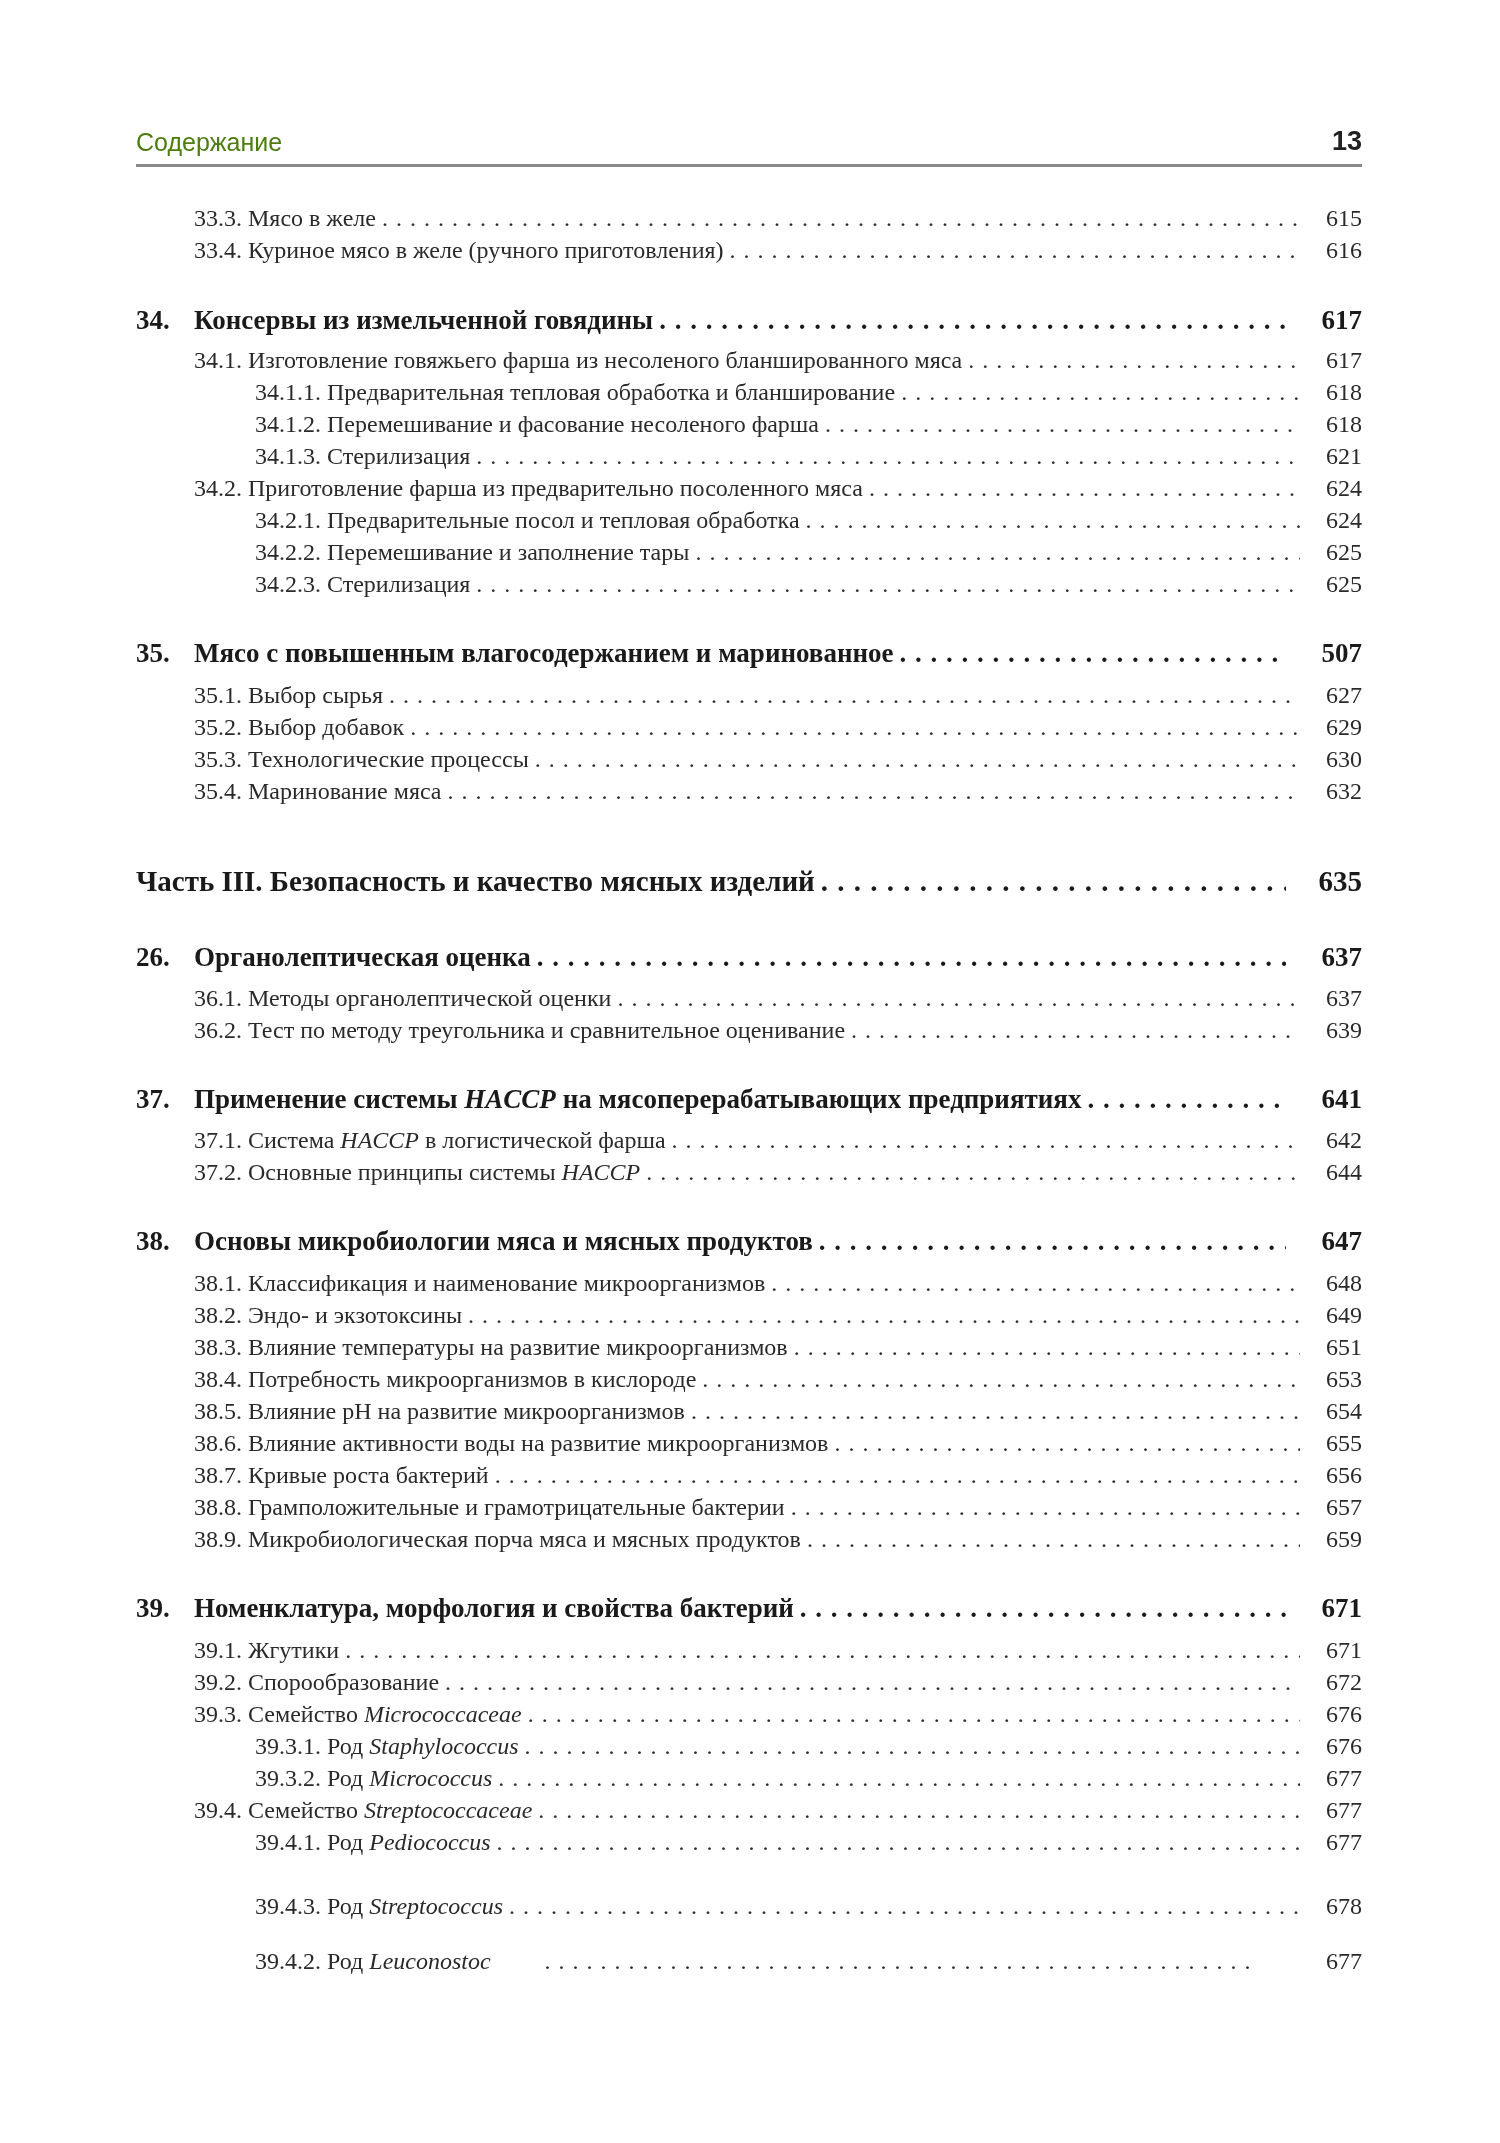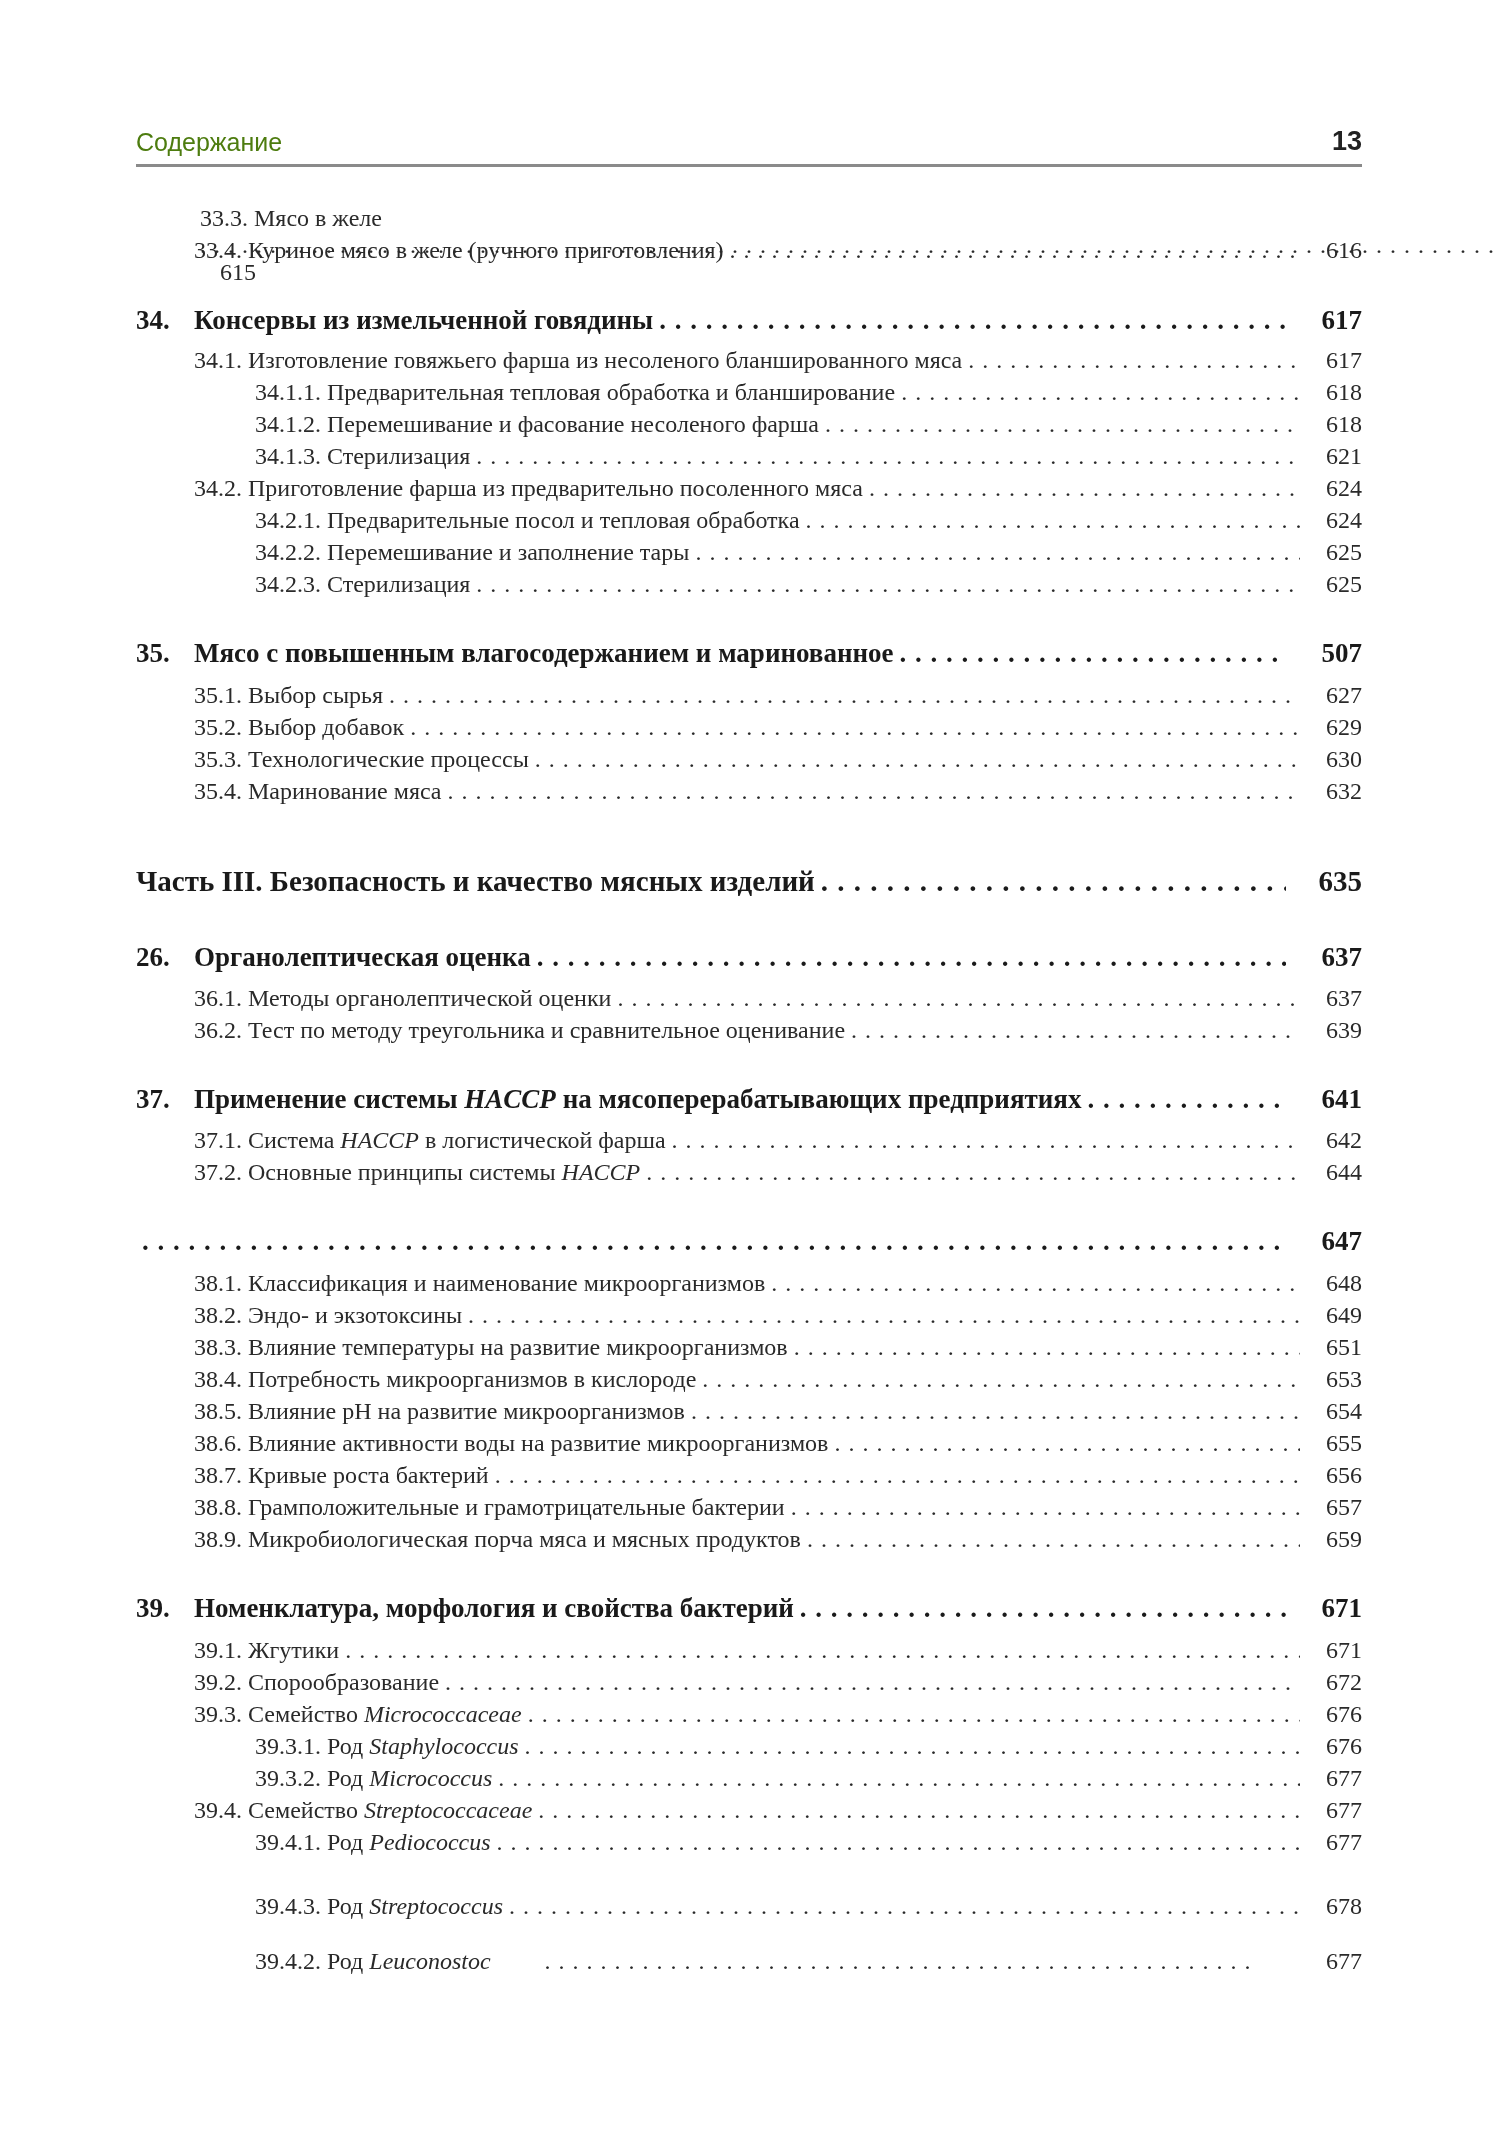--- a/index.html
+++ b/index.html
@@ -26,21 +26,21 @@
 </head>
 <body>
 
 <div class="page-header">
   <span class="header-title">Содержание</span>
   <span class="header-num">13</span>
 </div>
 <div class="header-rule"></div>
 
 <div class="toc" id="toc">
-    <div class="row lvl-sec" style="top: 205px; flex-direction: column;">
+    <div class="row lvl-sec" style="top: 205px;">
       <span class="lbl"><span>33.3.</span> <span>Мясо в желе</span></span>
       <span class="dots"></span>
       <span class="pg">615</span>
     </div>
     <div class="row lvl-sec" style="top: 237px;">
       <span class="lbl"><span>33.4.</span> <span>Куриное мясо в желе (ручного приготовления)</span></span>
       <span class="dots"></span>
       <span class="pg">616</span>
     </div>
     <div class="row lvl-ch" style="top: 305px;">
@@ -142,20 +142,21 @@
       <span class="lbl"><span>37.1.</span> <span>Система </span><i>HACCP</i><span> в логистической фарша</span></span>
       <span class="dots"></span>
       <span class="pg">642</span>
     </div>
     <div class="row lvl-sec" style="top: 1159px;">
       <span class="lbl"><span>37.2.</span> <span>Основные принципы системы </span><i>HACCP</i><span></span></span>
       <span class="dots"></span>
       <span class="pg">644</span>
     </div>
     <div class="row lvl-ch" style="top: 1226px;">
+      <span class="lbl"><span class="ch-num">38.</span><span>Основы микробиологии мяса и мясных продуктов</span></span>
       <span class="dots"></span>
       <span class="pg">647</span>
     </div>
     <div class="row lvl-sec" style="top: 1270px;">
       <span class="lbl"><span>38.1.</span> <span>Классификация и наименование микроорганизмов</span></span>
       <span class="dots"></span>
       <span class="pg">648</span>
     </div>
     <div class="row lvl-sec" style="top: 1302px;">
       <span class="lbl"><span>38.2.</span> <span>Эндо- и экзотоксины</span></span>

